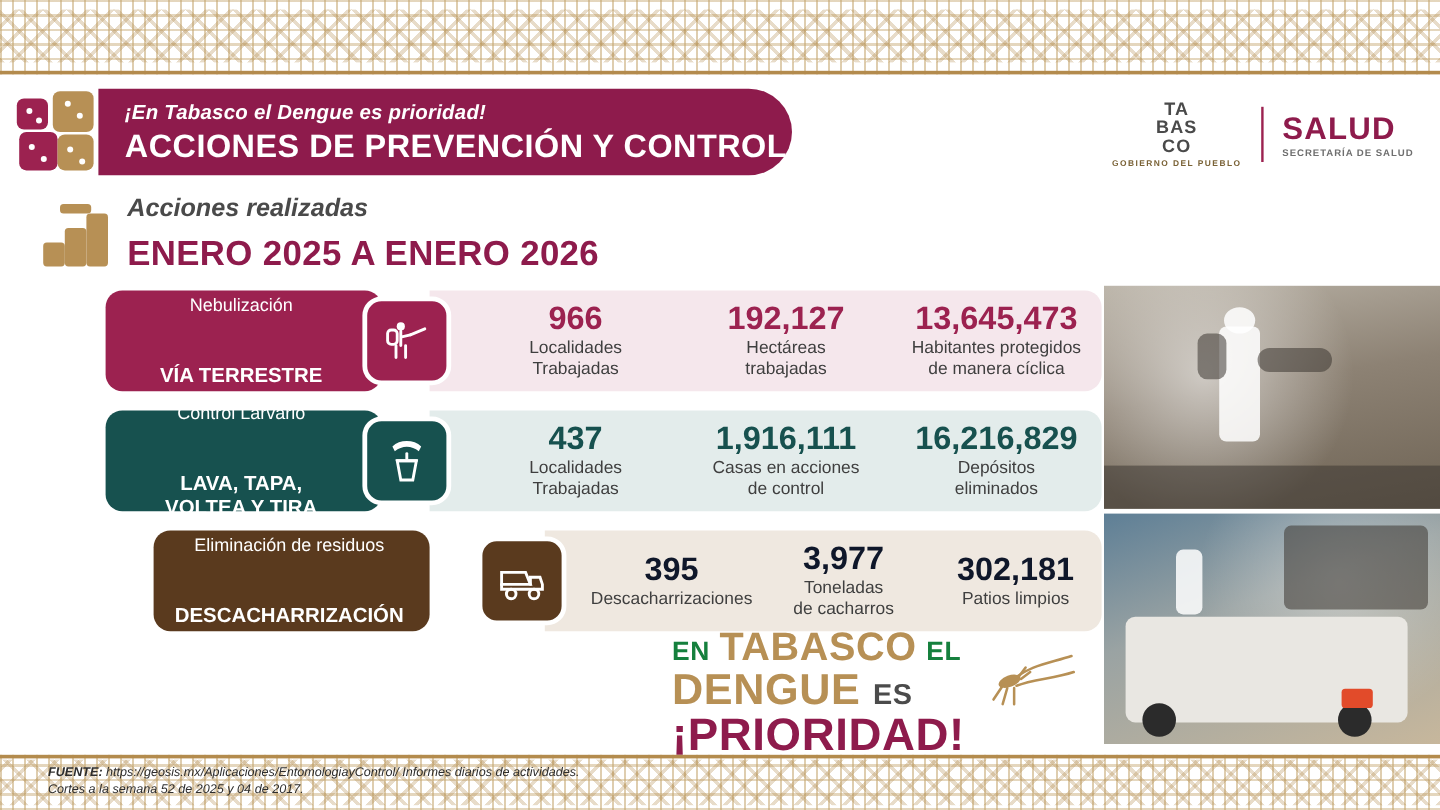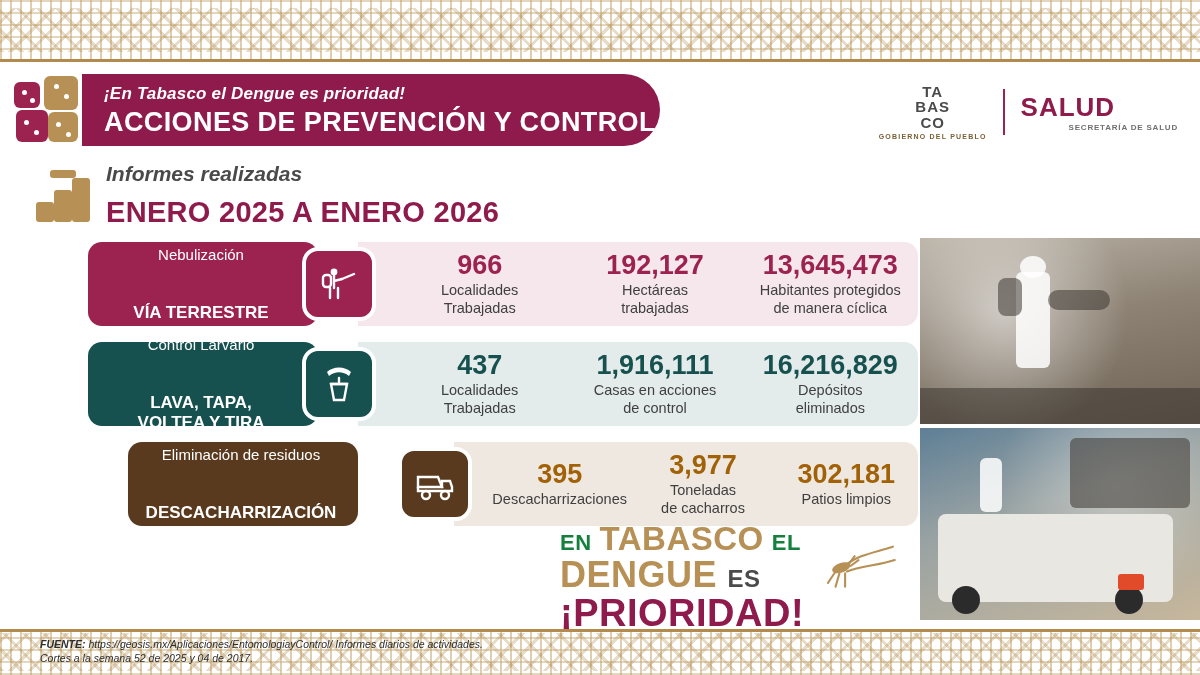--- a/index.html
+++ b/index.html
@@ -66,21 +66,21 @@
   .title-main {
     font-weight: bold; font-size: 27px; letter-spacing: .4px; margin-top: 3px;
   }
 
   .brand { position: absolute; right: 22px; top: 2px; height: 72px; display: flex; align-items: center; }
   .brand-tabasco { text-align: center; line-height: 1.02; margin-right: 16px; }
   .brand-tabasco .ln { font-weight: bold; font-size: 15px; letter-spacing: 1px; color: #4a4a4a; }
   .brand-tabasco .sub { font-size: 7px; letter-spacing: 1.2px; color: #7a6236; margin-top: 3px; font-weight: bold;}
   .brand-div { width: 2px; height: 46px; background: #9c2250; margin-right: 16px; }
   .brand-salud .s { font-weight: bold; font-size: 26px; color: #8e1b4c; letter-spacing: 1px; }
-  .brand-salud .ss { font-size: 8px; letter-spacing: .8px; color: #6f6f6f; font-weight: bold; margin-left: 48px; }
+  .brand-salud .ss { font-size: 8px; letter-spacing: .8px; color: #6f6f6f; font-weight: bold; }
 
   
   .section { position: absolute; top: 162px; left: 36px; width: 640px; height: 66px; display: flex; align-items: center; }
   .stairs { width: 54px; height: 54px; position: relative; margin-right: 16px; }
   .stairs i { position: absolute; background: #b79055; border-radius: 3px; }
   .sec-text .l1 { font-style: italic; font-weight: bold; font-size: 21px; color: #4a4a4a; }
   .sec-text .l2 { font-weight: bold; font-size: 29px; color: #8e1b4c; letter-spacing: .3px; margin-top: 10px; }
 
   
   .rows { position: absolute; top: 240px; left: 88px; width: 830px; }
@@ -109,21 +109,21 @@
   .r1 .row-label, .r1 .icon-badge { background: #9c2250; }
   .r1 .row-stats { background: #f5e7ec; }
   .r1 .stat .num { color: #9c2250; }
 
   .r2 .row-label, .r2 .icon-badge { background: #17514f; }
   .r2 .row-stats { background: #e3eceb; }
   .r2 .stat .num { color: #17514f; }
 
   .r3 .row-label, .r3 .icon-badge { background: #5a3a1e; margin-left: 40px; }
   .r3 .row-stats { background: #efe8e0; }
-  .r3 .stat .num { color: #a16207; }
+  .r3 .stat .num { color: #0f172a; }
 
   .r4 .row-label, .r4 .icon-badge { background: #4b4b4b; }
   .r4 .row-stats { background: #ece9e3; }
   .r4 .stat .num { color: #4b4b4b; }
 
   .r4 .row-stats { width: 160px; flex: none; }
   .r4 .stat { width: 150px; }
 
   
   .slogan {
@@ -211,21 +211,21 @@
   </div>
 
   <div class="section">
     <div class="stairs">
       <i style="left:0;top:34px;width:18px;height:20px"></i>
       <i style="left:18px;top:22px;width:18px;height:32px"></i>
       <i style="left:36px;top:10px;width:18px;height:44px"></i>
       <i style="left:14px;top:2px;width:26px;height:8px"></i>
     </div>
     <div class="sec-text">
-      <div class="l1">Informes realizadas</div>
+      <div class="l1">Acciones realizadas</div>
       <div class="l2">ENERO 2025 A ENERO 2026</div>
     </div>
   </div>
 
   <div class="rows">
 
     <div class="row r1">
       <div class="row-label">
         <div class="lt">Nebulización</div>
         <div class="lb">VÍA TERRESTRE</div>

